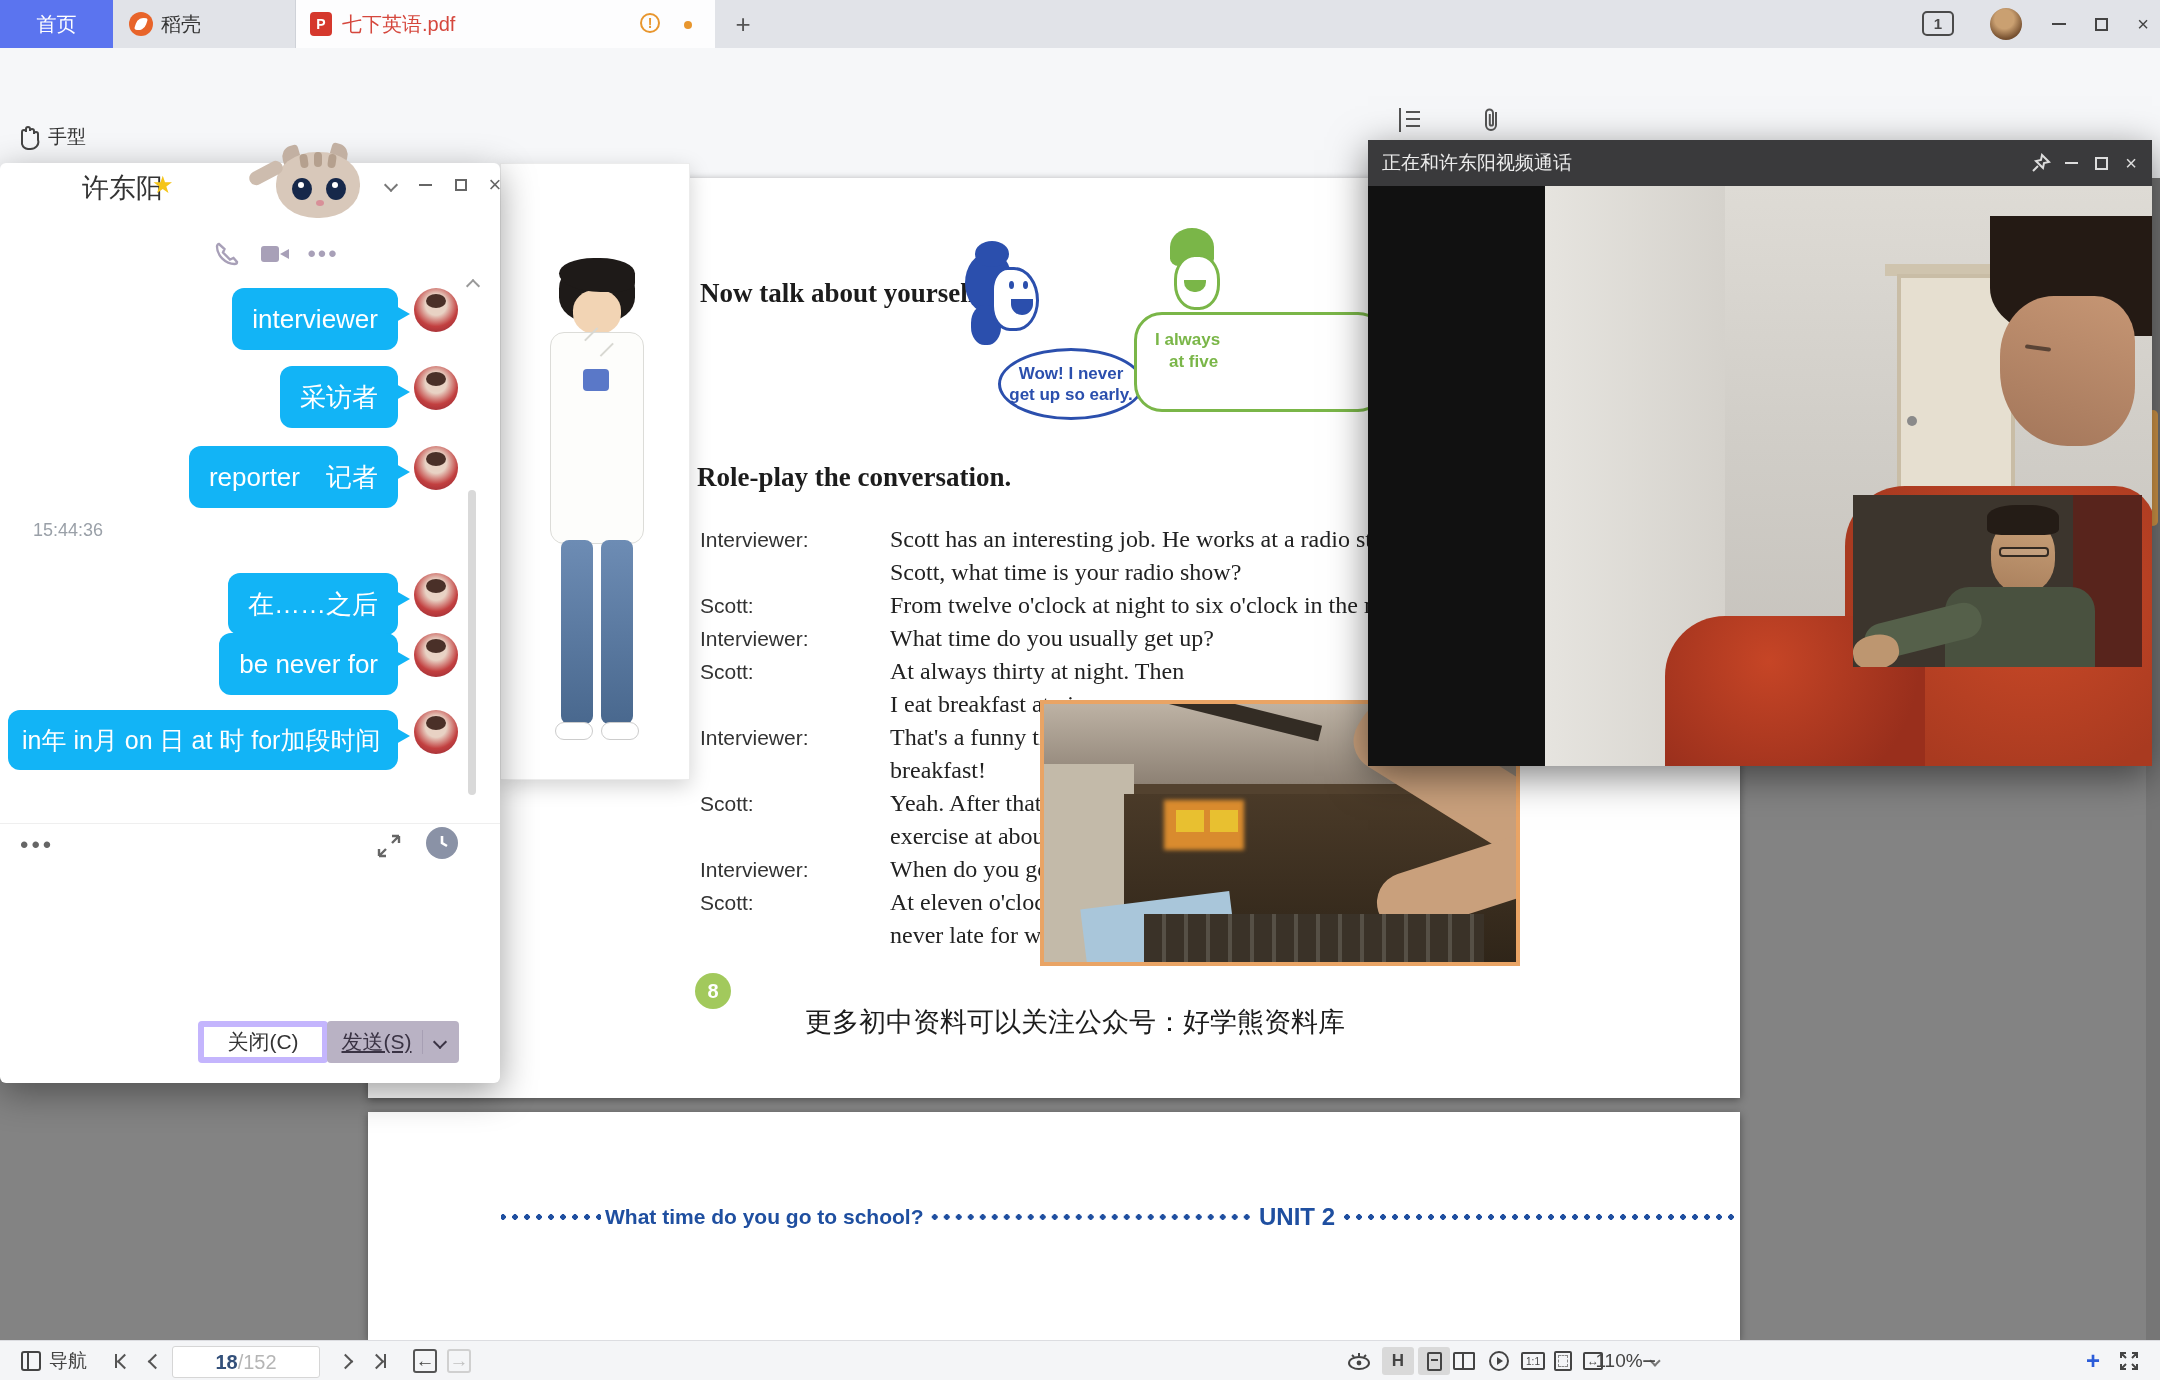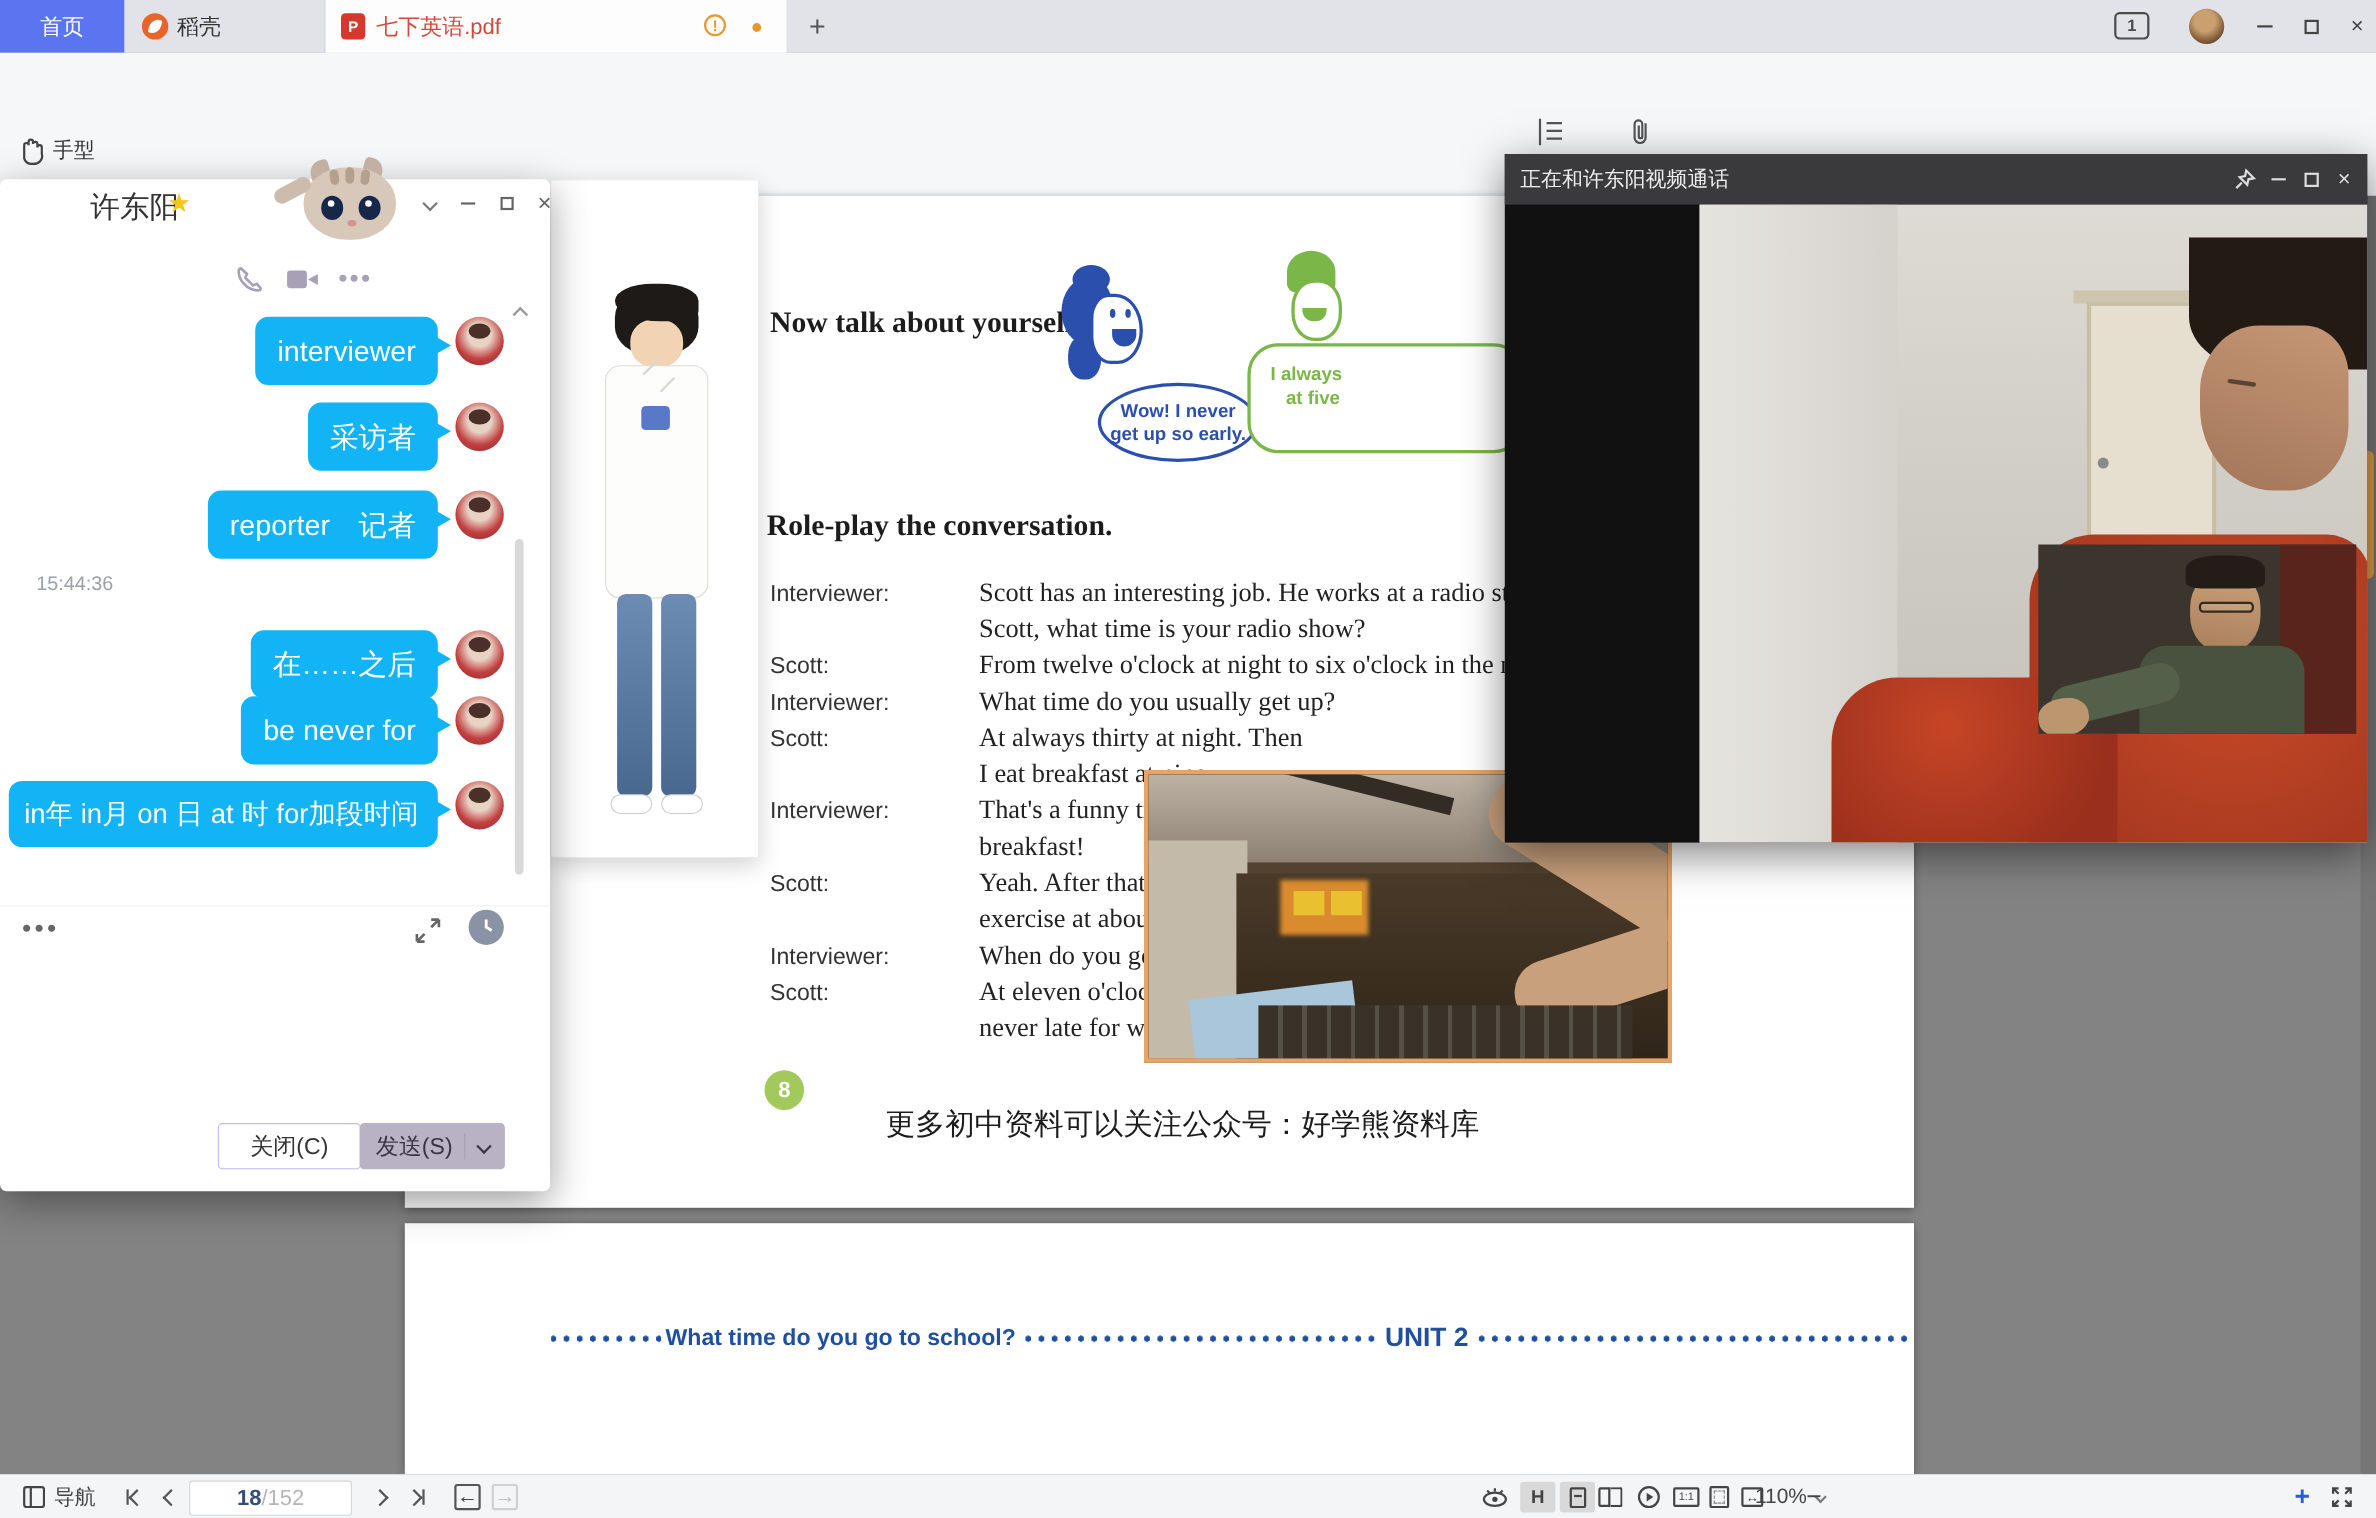--- a/index.html
+++ b/index.html
@@ -106,22 +106,22 @@
   .bub{position:absolute;right:102px;top:0;background:#12b4f6;color:#fff;font-size:26px;
        border-radius:12px;padding:13px 20px;line-height:36px;white-space:nowrap;}
   .bub::after{content:"";position:absolute;right:-12px;top:18px;border-left:14px solid #12b4f6;
        border-top:8px solid transparent;border-bottom:8px solid transparent;}
   .cav{position:absolute;right:42px;top:0;width:44px;height:44px;border-radius:50%;
        background:radial-gradient(circle at 50% 38%,#e8d2c4 0 30%,#c24040 62%,#8c2430 100%);overflow:hidden;}
   .cav::after{content:"";position:absolute;left:12px;top:6px;width:20px;height:14px;border-radius:50%;background:#4a3028;}
   .ts{position:absolute;left:33px;top:357px;font-size:18px;color:#9aa0a8;}
   .cscroll{position:absolute;left:468px;top:327px;width:8px;height:305px;border-radius:4px;background:#d9d9d9;}
   .btn{position:absolute;height:42px;border-radius:4px;font-size:21px;display:flex;align-items:center;justify-content:center;box-sizing:border-box;}
-  .btn-close{left:198px;top:858px;width:130px;background:#fff;border:1px solid #c4b5fd;color:#333;}
-  .btn-send{left:327px;top:858px;width:132px;background:#b9b2c4;color:#3a3344;}
+  .btn-close{left:198px;top:858px;width:130px;background:#fff;border:6px solid #c4b5fd;color:#333;}
+  .btn-send{left:327px;top:858px;width:132px;background:#b9b2c4;color:#3a3344;text-decoration:underline;}
   .send-div{width:1px;height:24px;background:#a79fb4;margin:0 8px 0 10px;}
 
   
   #charpanel{left:500px;top:163px;width:190px;height:617px;background:#fff;
              border:1px solid #ececec;box-sizing:border-box;box-shadow:0 6px 20px rgba(0,0,0,.18);}
 
   
   #cat{left:248px;top:144px;width:132px;height:76px;z-index:40;}
 
   

